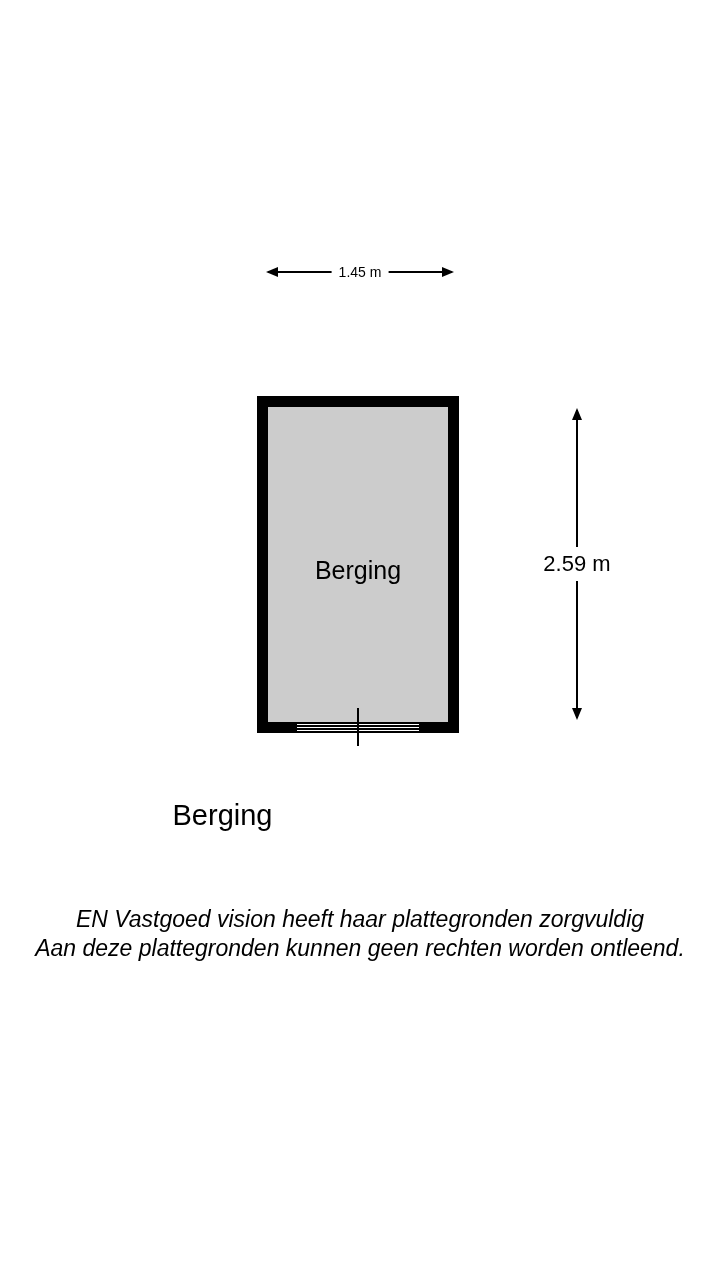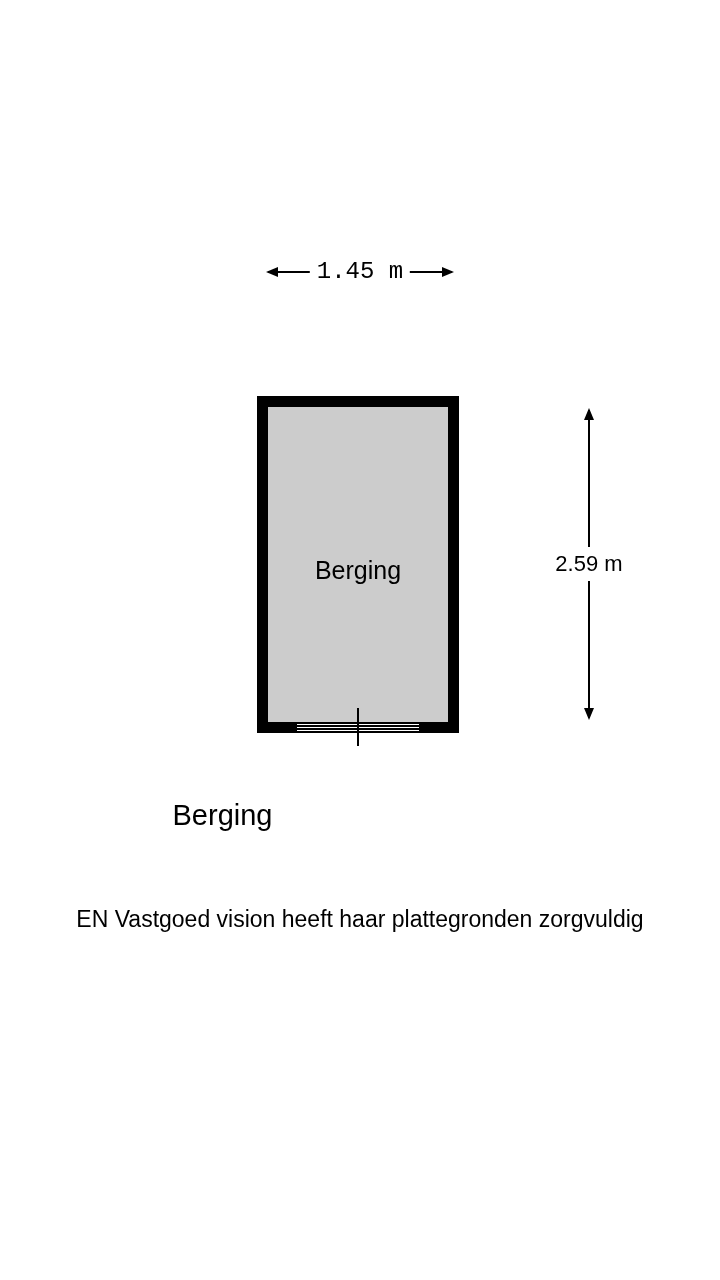--- a/index.html
+++ b/index.html
@@ -39,24 +39,23 @@
     height: 2px;
     background: #000;
   }
   .dim-h .label {
     position: absolute;
     left: 50%;
     top: 50%;
     transform: translate(-50%, -50%);
     background: #ffffff;
     padding: 0 7px;
-    font-size: 24px;
+    font-size: 14px;
     line-height: 26px;
     white-space: nowrap;
-    font-family: Liberation Mono, monospace;
   }
   .dim-h .arrow-l,
   .dim-h .arrow-r {
     position: absolute;
     top: 20px;
     width: 0;
     height: 0;
     border-top: 5px solid transparent;
     border-bottom: 5px solid transparent;
     transform: translateY(-50%);
@@ -66,21 +65,21 @@
     border-right: 12px solid #000;
   }
   .dim-h .arrow-r {
     right: 0;
     border-left: 12px solid #000;
   }
 
   
   .dim-v {
     position: absolute;
-    left: 569px;
+    left: 557px;
     top: 408px;
     width: 40px;
     height: 312px;
   }
   .dim-v .line {
     position: absolute;
     left: 19px;
     top: 2px;
     width: 2px;
     height: 308px;
@@ -186,20 +185,21 @@
 
   
   .footer {
     position: absolute;
     left: 0;
     right: 0;
     top: 905px;
     text-align: center;
     font-size: 23px;
     line-height: 29px;
+    font-style: italic;
   }
   .footer div { white-space: nowrap; }
 </style>
 </head>
 <body>
 
 <div class="page">
 
   <div class="dim-h">
     <div class="line"></div>
@@ -224,15 +224,16 @@
     <div class="line"></div>
     <div class="arrow-t"></div>
     <div class="arrow-b"></div>
     <div class="label">2.59 m</div>
   </div>
 
   <div class="plan-title">Berging</div>
 
   <div class="footer">
     <div>EN Vastgoed vision heeft haar plattegronden zorgvuldig</div>
+    <div>Aan deze plattegronden kunnen geen rechten worden ontleend.</div>
   </div>
 
 </div>
 
 </body></html>

